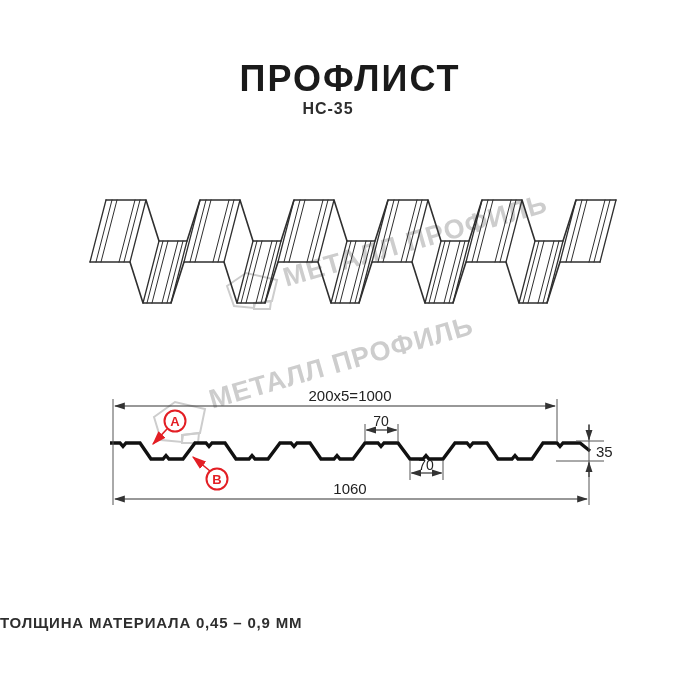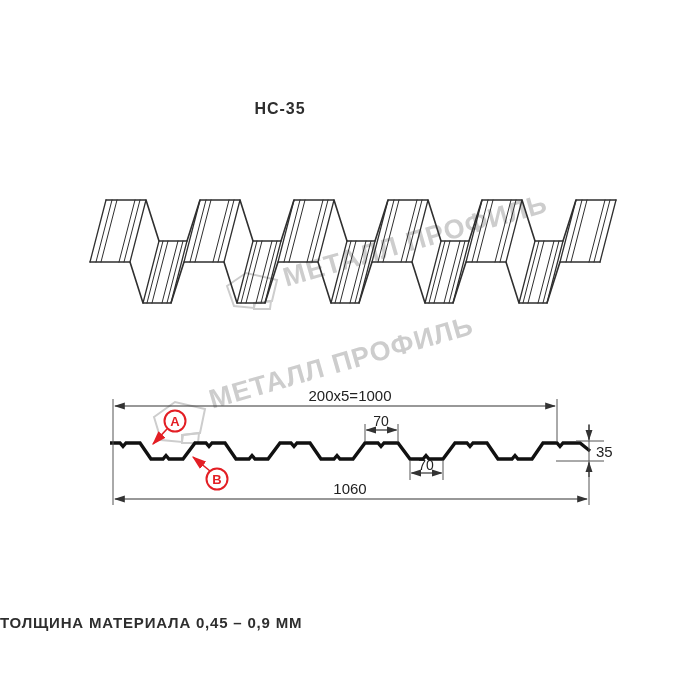--- a/index.html
+++ b/index.html
@@ -1,37 +1,38 @@
 <!DOCTYPE html>
 <html><head>
 <meta charset="utf-8">
 <style>
   html,body{margin:0;padding:0;background:#fff;}
   .page{position:relative;width:700px;height:700px;background:#ffffff;overflow:hidden;
         font-family:"Liberation Sans", sans-serif;}
   .title{position:absolute;left:0;top:58px;width:700px;text-align:center;
          font-size:36px;font-weight:700;letter-spacing:2px;color:#1a1a1a;}
   .subtitle{position:absolute;left:0;top:100px;width:560px;text-align:center;
-         font-size:16px;font-weight:700;letter-spacing:1px;color:#2e2e2e;}
+         font-size:16px;font-weight:700;letter-spacing:1px;color:#2e2e2e;padding-left:48px;}
   .footer-note{position:absolute;left:0;top:614px;width:700px;text-align:left;
          font-size:15px;font-weight:700;letter-spacing:0.8px;color:#2e2e2e;}
   .wm{position:absolute;color:#cdcdcd;font-weight:700;font-size:27px;letter-spacing:1px;
       white-space:nowrap;transform-origin:left center;transform:rotate(-16deg);}
   .wm-logo{position:absolute;}
   svg text{font-family:"Liberation Sans", sans-serif;}
   .dimtxt{font-size:15px;fill:#222;}
   .dimtxt-s{font-size:14px;fill:#222;}
   .redletter{font-size:13px;font-weight:700;fill:#e31e24;}
   .overlay{position:absolute;left:0;top:0;}
 </style>
 </head>
 <body>
 
 <div class="page">
 
+  <div class="title">ПРОФЛИСТ</div>
   <div class="subtitle">НС-35</div>
 
   <svg class="wm-logo" style="left:224px;top:270px;" width="58" height="40" viewBox="0 0 58 40">
     <path d="M3 16 L22 3 L53 10 L48 31 L31 33 L30 38 L10 36 Z" fill="none" stroke="#cdcdcd" stroke-width="2"></path>
     <path d="M30 33 L47 31 L46 39 L30 39 Z" fill="none" stroke="#cdcdcd" stroke-width="2"></path>
   </svg>
   <div class="wm" style="left:284px;top:263px;">МЕТАЛЛ ПРОФИЛЬ</div>
 
   <svg class="wm-logo" style="left:150px;top:398px;" width="58" height="48" viewBox="0 0 58 48">
     <path d="M4 19 L25 4 L55 11 L50 35 L33 37 L32 44 L11 42 Z" fill="none" stroke="#cdcdcd" stroke-width="2"></path>

